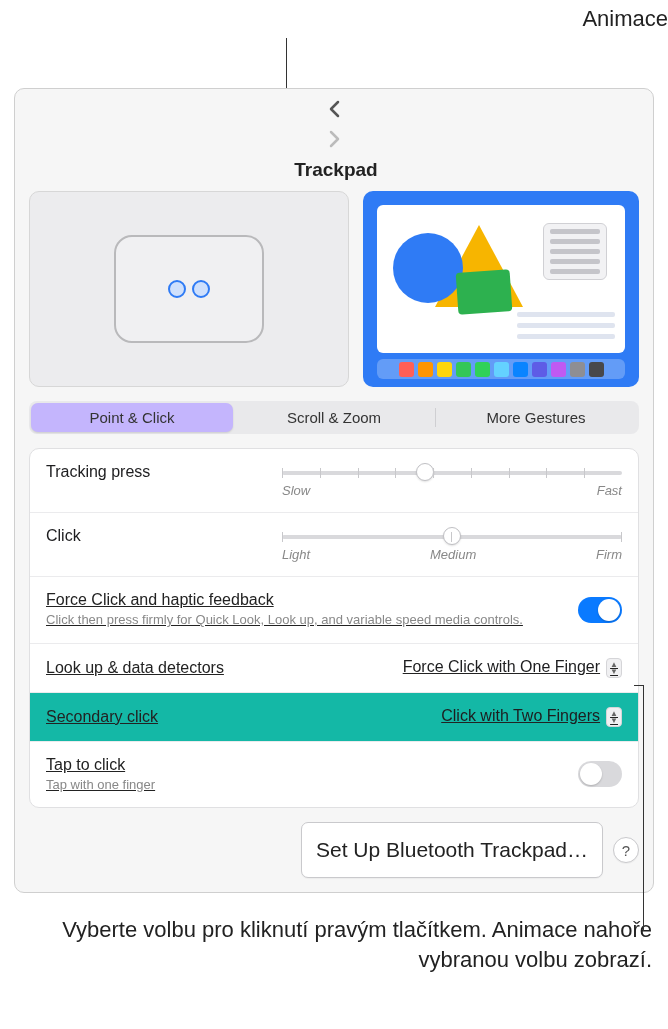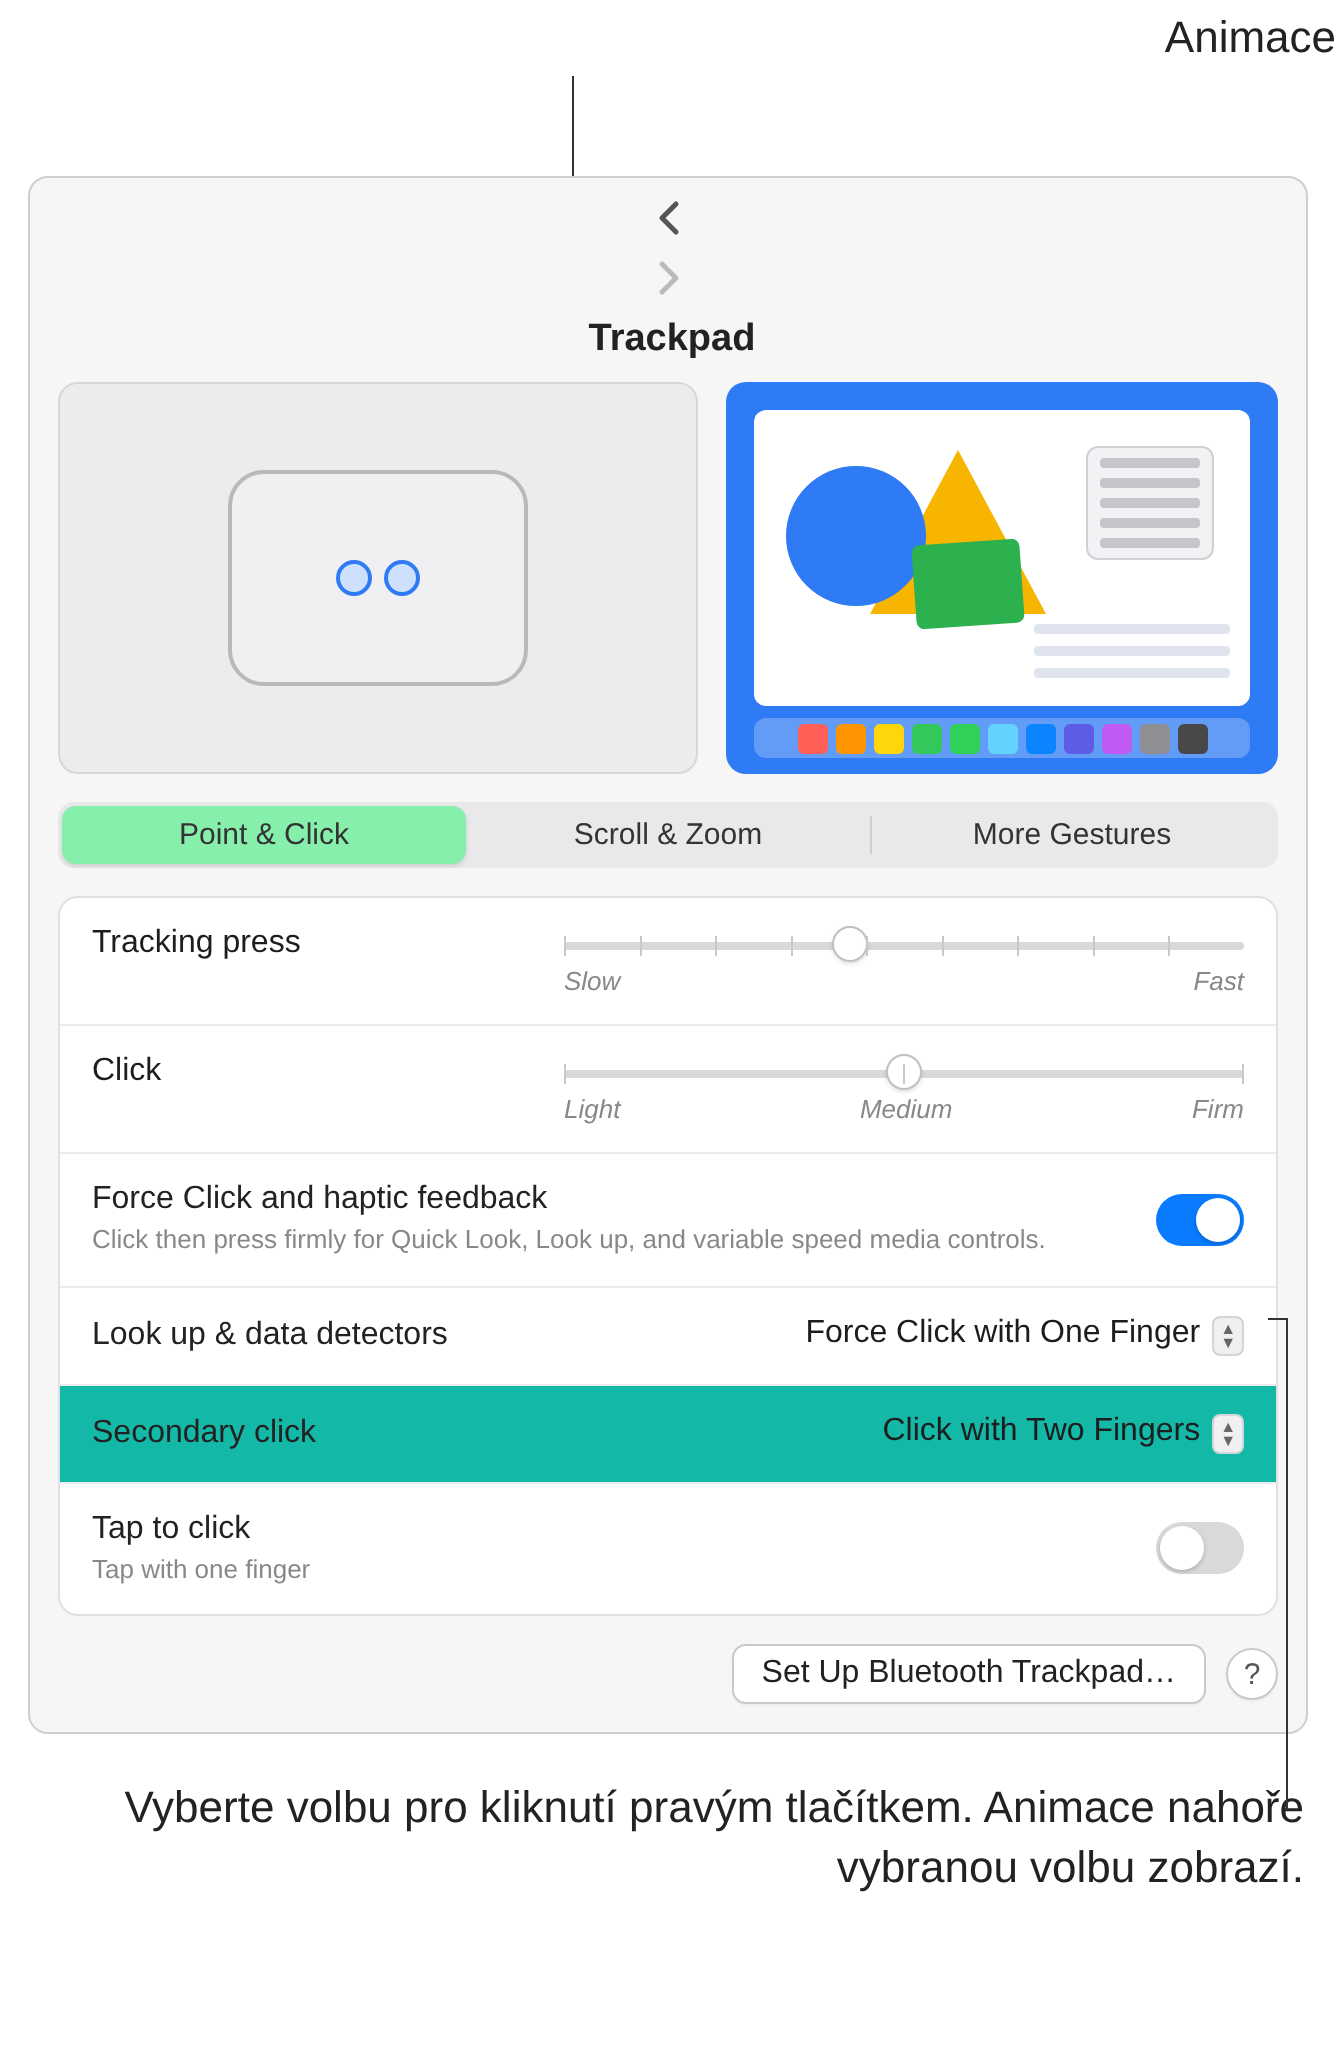--- a/index.html
+++ b/index.html
@@ -23,47 +23,47 @@
 .sq { position: absolute; left: 70px; top: 56px; width: 54px; height: 42px; background: #2db14f; border-radius: 4px; transform: rotate(-4deg); }
 .ctx { position: absolute; right: 18px; top: 18px; width: 64px; background: #f2f2f4; border: 1px solid #d0d0d4; border-radius: 6px; }
 .ctx div { height: 5px; margin: 5px 6px; background: #c5c5ca; border-radius: 2px; }
 .textlines { flex: 1; display: flex; flex-direction: column; justify-content: flex-end; gap: 6px; padding-bottom: 4px; }
 .textlines span { display: block; height: 5px; background: #dfe4ef; border-radius: 2px; }
 .dock { height: 20px; margin-top: 6px; display: flex; gap: 4px; justify-content: center; align-items: center; background: rgba(255,255,255,0.25); border-radius: 6px; padding: 0 6px; }
 .dock i { width: 15px; height: 15px; border-radius: 3px; display: block; }
 .tabs { display: flex; margin: 14px; background: #e9e9eb; border-radius: 8px; padding: 2px; }
 .tab { flex: 1; text-align: center; font-size: 15px; padding: 6px 0; border-radius: 7px; color: #333; position: relative; }
 .tab + .tab::before { content: ""; position: absolute; left: 0; top: 5px; bottom: 5px; width: 1px; background: #cfcfd2; }
-.tab.active { background: #86efac; box-shadow: 0 1px 2px rgba(0,0,0,0.12); }
+.tab.active { background: #c4b5fd; box-shadow: 0 1px 2px rgba(0,0,0,0.12); }
 .tab.active + .tab::before, .tab.active::before { display: none; }
 .settings { margin: 0 14px; border: 1px solid #e0e0e2; border-radius: 10px; background: #fff; }
 .row { display: flex; align-items: flex-start; padding: 14px 16px; border-bottom: 1px solid #ebebed; gap: 16px; }
 .row:last-child { border-bottom: none; }
 .row-label { flex: 0 0 220px; font-size: 16px; color: #1d1d1f; }
 .row-sub { font-size: 13px; color: #888; margin-top: 2px; line-height: 1.35; }
 .row-control { flex: 1; }
 .slider-wrap { position: relative; font-style: italic; }
 .slider-track { height: 4px; background: #d9d9dc; border-radius: 2px; position: relative; margin-top: 8px; }
 .slider-track.tick::after { content: ""; position: absolute; inset: -3px 0; background-image: repeating-linear-gradient(to right, #c8c8cb 0 1px, transparent 1px calc(100%/9)); pointer-events: none; }
 .slider-thumb { position: absolute; top: -8px; width: 18px; height: 18px; background: #fff; border: 1px solid #c0c0c4; border-radius: 50%; box-shadow: 0 1px 2px rgba(0,0,0,0.12); transform: translateX(-50%); }
 .slider-3 .slider-track::after { content: ""; position: absolute; inset: -3px 0; background: linear-gradient(to right, transparent calc(0% - 0.5px), #c8c8cb 0, #c8c8cb 1px, transparent 0), linear-gradient(to right, transparent calc(50% - 0.5px), #c8c8cb 0, #c8c8cb calc(50% + 0.5px), transparent 0), linear-gradient(to right, transparent calc(100% - 1px), #c8c8cb 0); }
 .slider-labels { display: flex; justify-content: space-between; font-size: 13px; color: #888; margin-top: 8px; }
 .toggle { width: 44px; height: 26px; border-radius: 13px; position: relative; flex-shrink: 0; }
 .toggle.on { background: #0a7aff; }
 .toggle.off { background: #d9d9dc; }
 .toggle .knob { position: absolute; width: 22px; height: 22px; background: #fff; border-radius: 50%; top: 2px; box-shadow: 0 1px 2px rgba(0,0,0,0.2); }
 .toggle.on .knob { right: 2px; }
 .toggle.off .knob { left: 2px; }
-.row-flex { display: flex; align-items: center; justify-content: space-between; width: 100%; }
+.row-flex { display: flex; align-items: center; justify-content: space-between; width: 100%; text-decoration: underline; }
 .row-flex .left { flex: 1; }
 .select { display: flex; font-size: 16px; color: #1d1d1f; }
 .stepper-icon { margin-left: 6px; display: inline-flex; flex-direction: column; font-size: 8px; line-height: 7px; color: #666; background: #f0f0f2; border: 1px solid #d5d5d8; border-radius: 4px; padding: 2px 3px; }
 .row.hl { background: #14b8a6; }
 .footer { display: flex; justify-content: flex-end; align-items: center; gap: 10px; margin: 14px 14px 0 14px; }
-.btn { background: #fff; border: 1px solid #c9c9cc; border-radius: 7px; padding: 5px 14px; font-size: 16px; box-shadow: 0 1px 1px rgba(0,0,0,0.04); }
+.btn { background: #fff; border: 1px solid #c9c9cc; border-radius: 7px; padding: 15px 14px; font-size: 21px; box-shadow: 0 1px 1px rgba(0,0,0,0.04); }
 .help { width: 26px; height: 26px; border-radius: 50%; border: 1px solid #c9c9cc; background: #fff; display: flex; align-items: center; justify-content: center; font-size: 15px; color: #555; box-shadow: 0 1px 1px rgba(0,0,0,0.04); }
 .annot-bottom { position: relative; margin: 8px 14px 0 14px; }
 .annot-line-v { position: absolute; right: 10px; top: -230px; width: 1px; height: 246px; background: #333; }
 .annot-line-h { position: absolute; right: 10px; top: -230px; width: 10px; height: 1px; background: #333; }
 .annot-text { text-align: right; font-size: 22px; line-height: 1.35; margin-top: 22px; padding-right: 2px; }
 </style>
 </head>
 <body>
 
 <div class="annotation-top">

